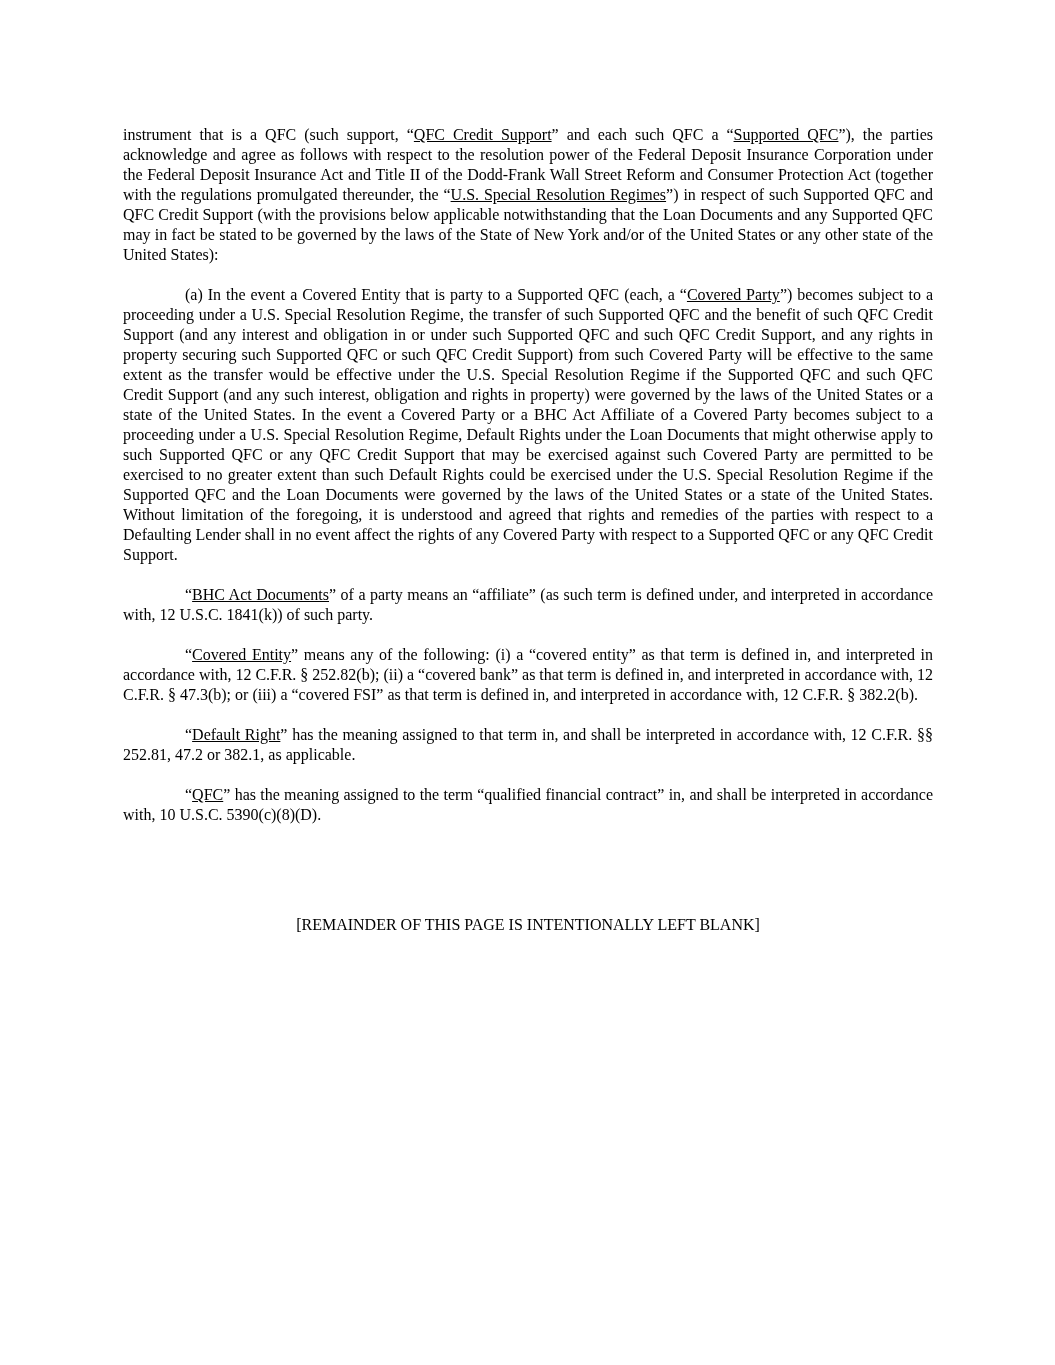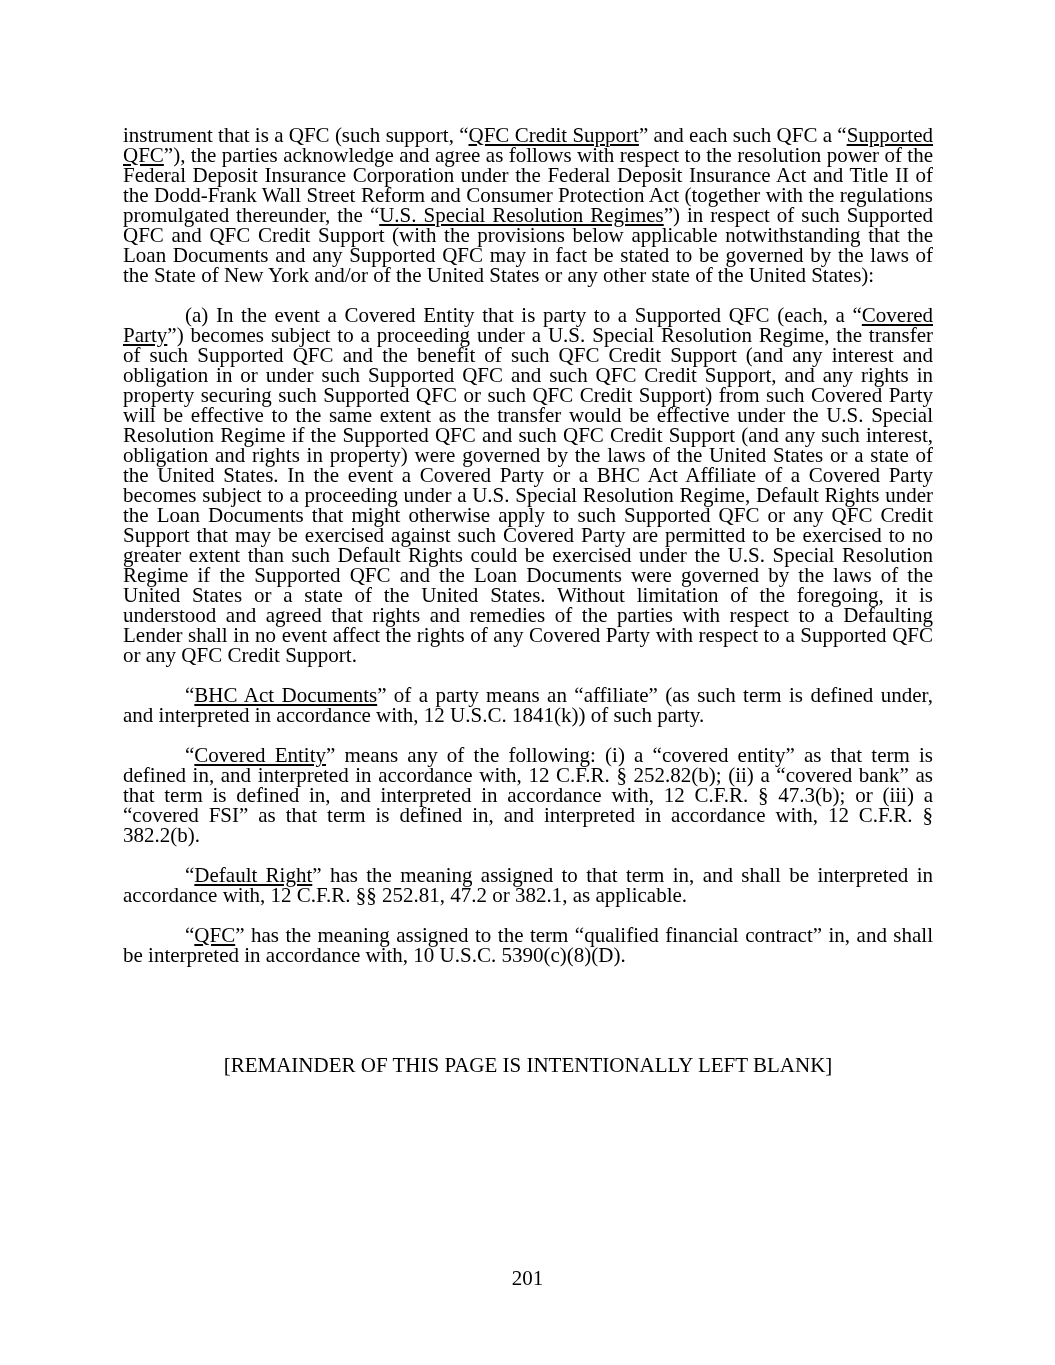--- a/index.html
+++ b/index.html
@@ -7,21 +7,21 @@
     padding: 0;
     background: #ffffff;
   }
   .page {
     position: relative;
     width: 1055px;
     height: 1365px;
     background: #ffffff;
     color: #000000;
     font-family: "Liberation Serif", "DejaVu Serif", serif;
-    font-size: 21px;
+    font-size: 16px;
     line-height: 20px;
     overflow: hidden;
   }
   .content {
     position: absolute;
     left: 123px;
     top: 125px;
     width: 810px;
   }
   .para {
@@ -66,14 +66,13 @@
     <p class="para indented first-indent"><span>“</span><span class="u">Covered Entity</span><span>” means any of the following: (i) a “covered entity” as that term is defined in, and interpreted in accordance with, 12 C.F.R. § 252.82(b); (ii) a “covered bank” as that term is defined in, and interpreted in accordance with, 12 C.F.R. § 47.3(b); or (iii) a “covered FSI” as that term is defined in, and interpreted in accordance with, 12 C.F.R. § 382.2(b).</span></p>
 
     <p class="para indented first-indent"><span>“</span><span class="u">Default Right</span><span>” has the meaning assigned to that term in, and shall be interpreted in accordance with, 12 C.F.R. §§ 252.81, 47.2 or 382.1, as applicable.</span></p>
 
     <p class="para indented first-indent"><span>“</span><span class="u">QFC</span><span>” has the meaning assigned to the term “qualified financial contract” in, and shall be interpreted in accordance with, 10 U.S.C. 5390(c)(8)(D).</span></p>
 
     <p class="para remainder">[REMAINDER OF THIS PAGE IS INTENTIONALLY LEFT BLANK]</p>
 
   </div>
 
-  <div class="page-number">201</div>
 </div>
 
 </body></html>

